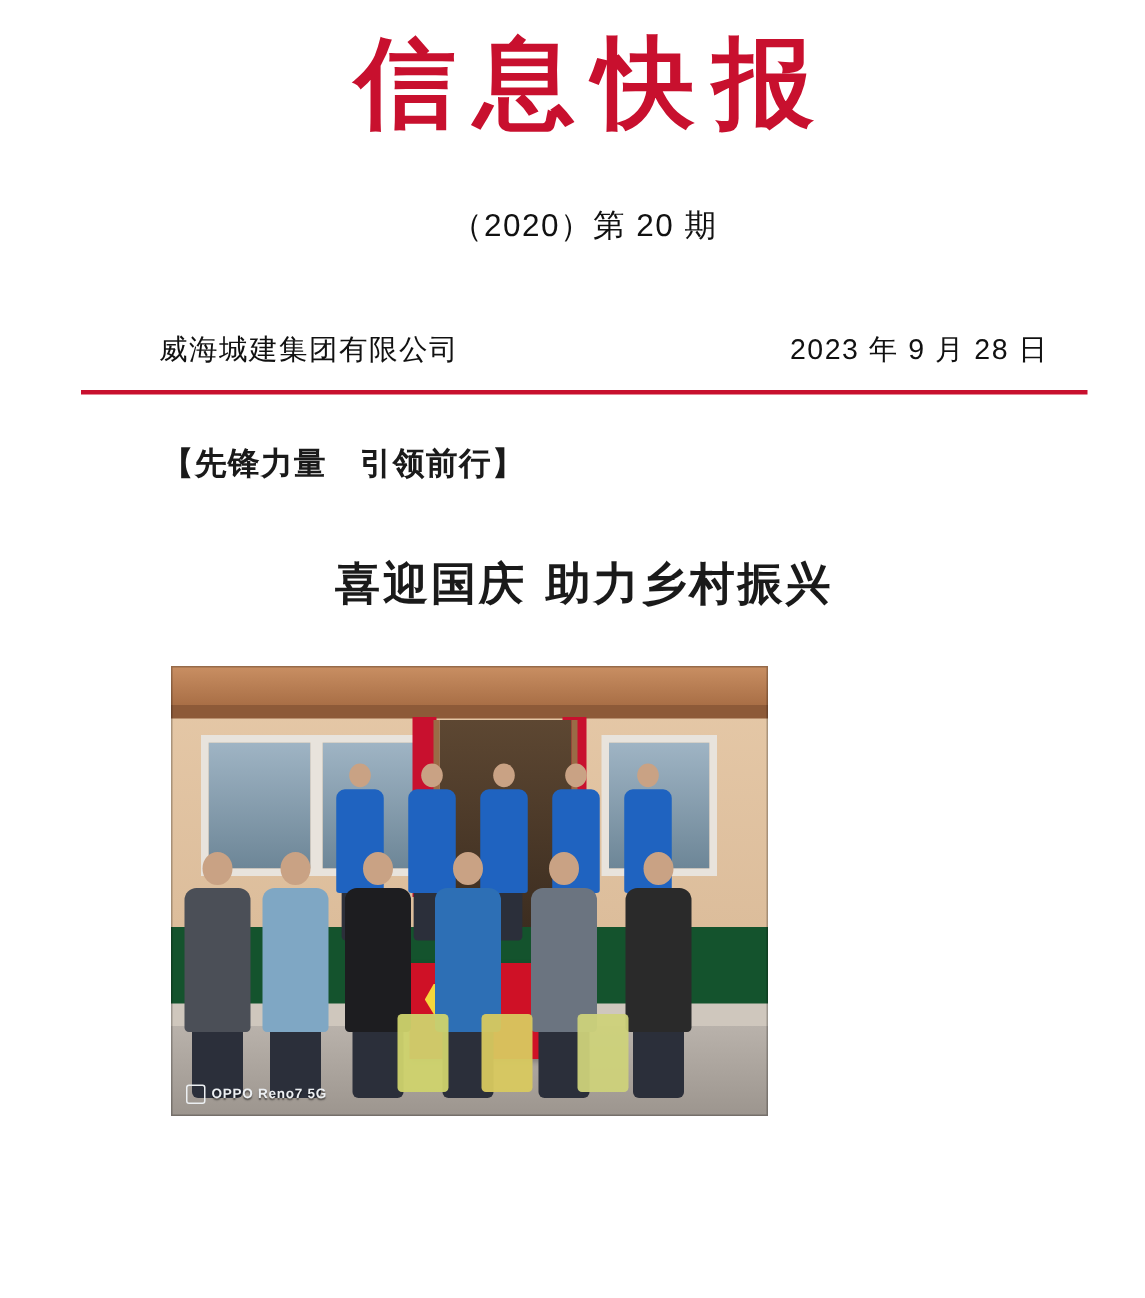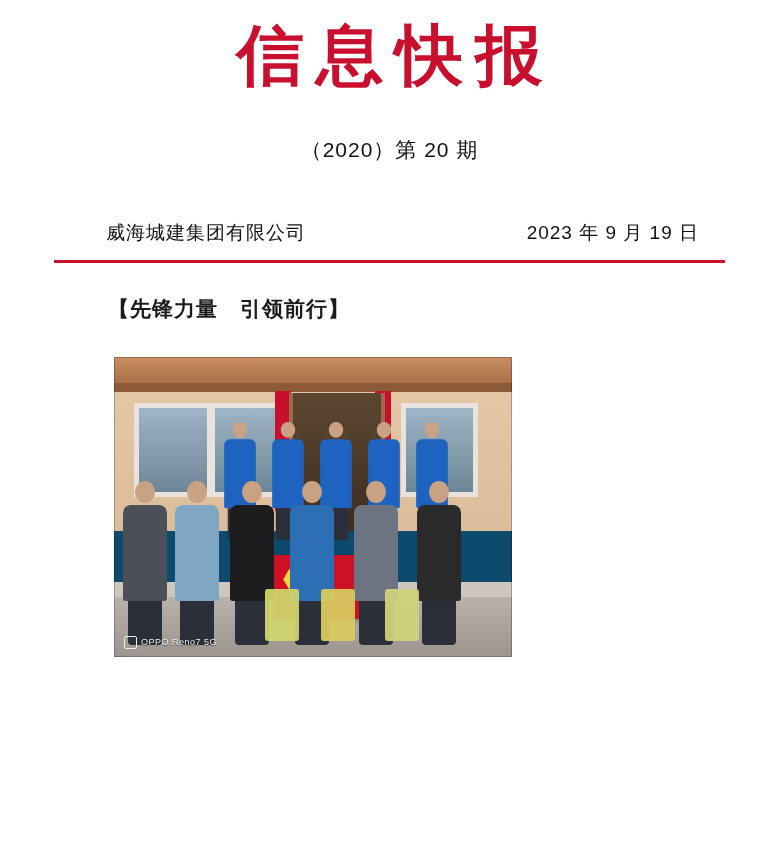--- a/index.html
+++ b/index.html
@@ -111,21 +111,22 @@
     width: 398px;
     height: 300px;
     position: relative;
     overflow: hidden;
     flex: none;
   }
   
   .photo {
     position: absolute;
     inset: 0;
-    background: #0c4a6e;
+    background: #14532d;
+    font-weight: bold;
   }
   .ph-wall {
     position: absolute; left: 0; top: 0; width: 100%; height: 58%;
     background: linear-gradient(#e6c9a8, #dcbd9b);
   }
   .ph-eave {
     position: absolute; left: 0; top: 0; width: 100%; height: 26px;
     background: linear-gradient(#c98f63, #a96f46);
   }
   .ph-eave2 {
@@ -226,27 +227,28 @@
 
 <div class="page">
 
   <div class="masthead">
     <div class="masthead-title">信息快报</div>
     <div class="issue-line">（2020）第 20 期</div>
   </div>
 
   <div class="pub-row">
     <div class="pub-left">威海城建集团有限公司</div>
-    <div class="pub-right">2023 年 9 月 19 日</div>
+    <div class="pub-right">2023 年 9 月 28 日</div>
   </div>
 
   <div class="rule"></div>
 
   <div class="section-tag">【先锋力量　引领前行】</div>
 
+  <div class="headline">喜迎国庆  助力乡村振兴</div>
 
   <div class="body-area">
 
     <div class="photo-wrap">
       <div class="photo">
         <div class="ph-wall"></div>
         <div class="ph-eave"></div>
         <div class="ph-eave2"></div>
         <div class="ph-window w1"></div>
         <div class="ph-window w2"></div>

